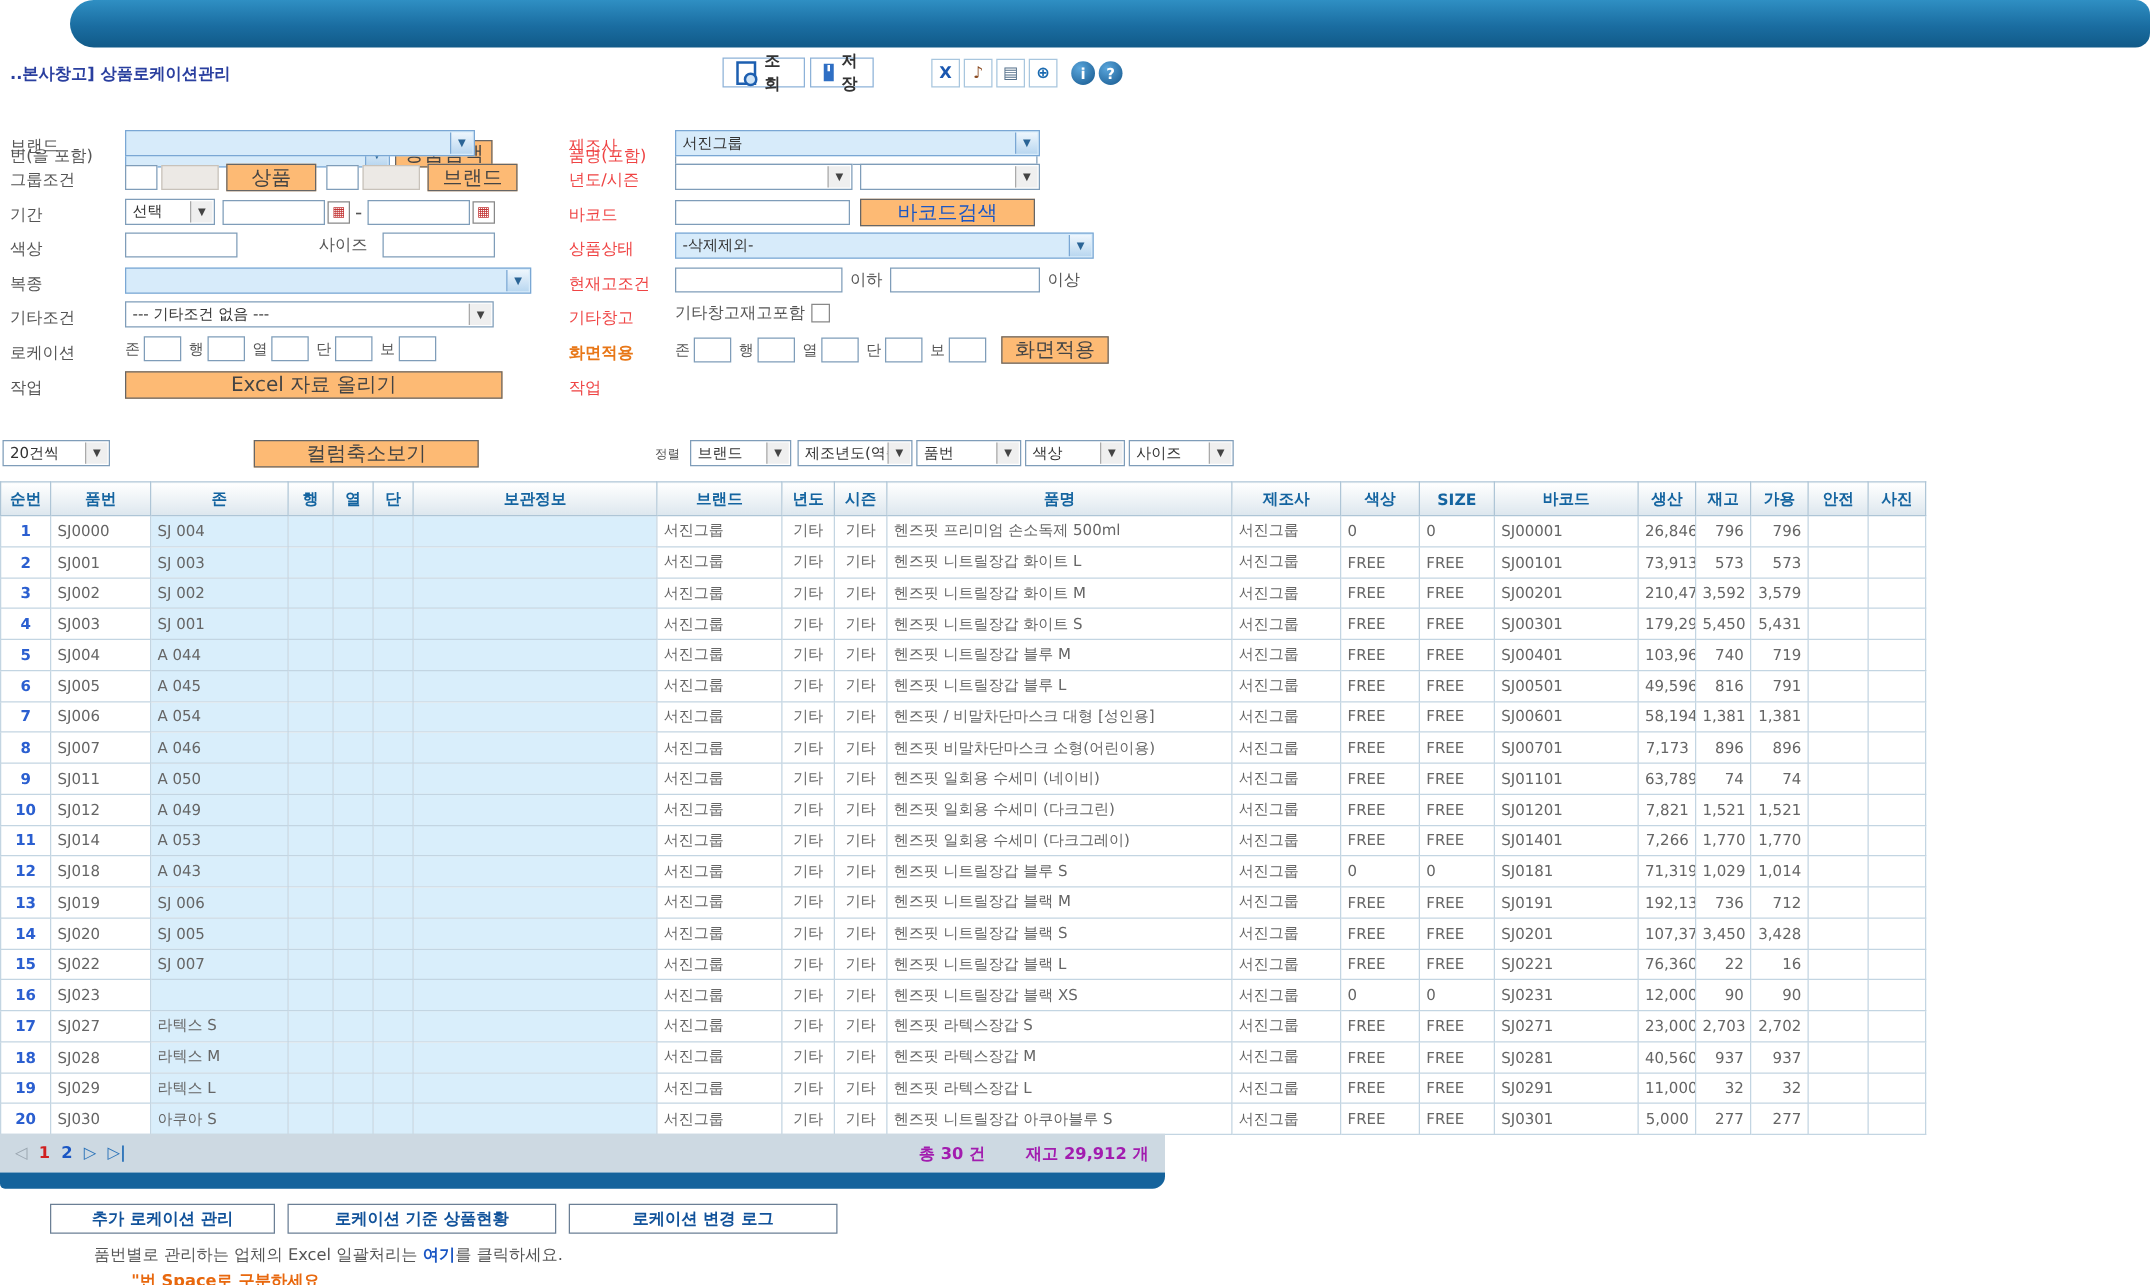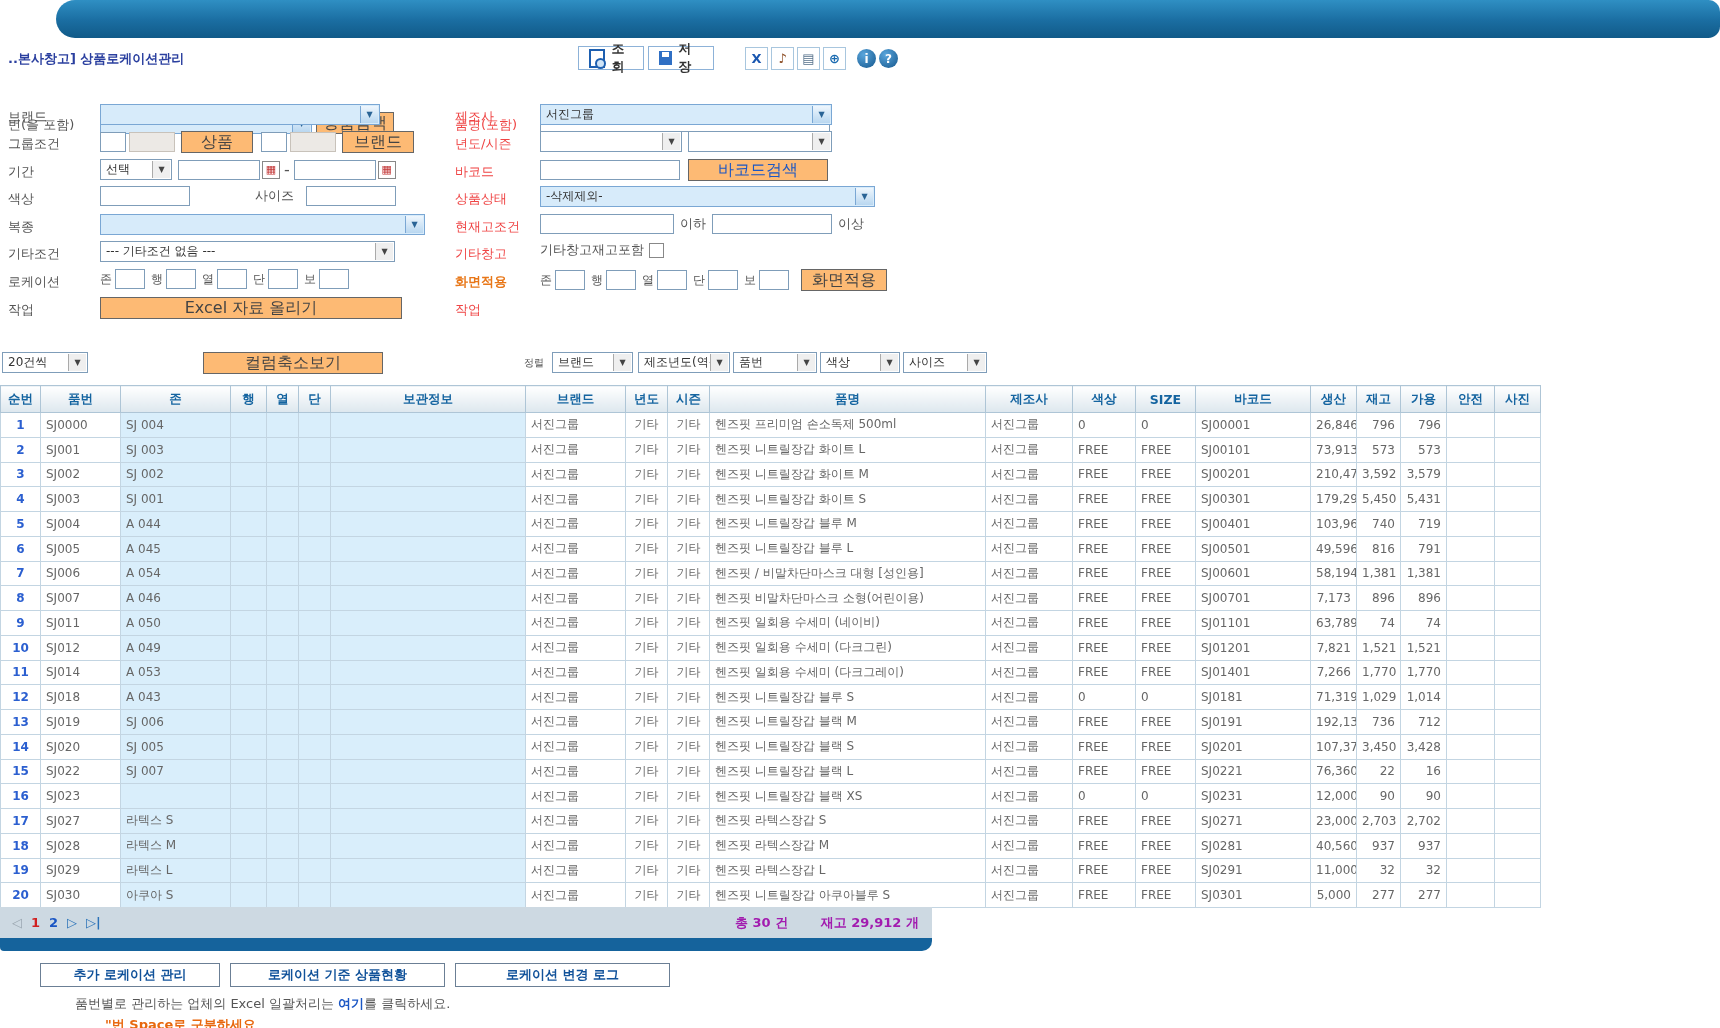--- a/index.html
+++ b/index.html
@@ -84,21 +84,21 @@
 <div class="page">
 
   <div class="banner"></div>
 
   <div class="titlebar">
     <span class="title">..본사창고] 상품로케이션관리</span>
     <div class="tb-btn" style="left:578px;width:66px;">
       <span class="ic-search"></span>
       <span>조회</span>
     </div>
-    <div class="tb-btn" style="left:648px;width:66px;">
+    <div class="tb-btn" style="left:648px;width:51px;">
       <span class="ic-save"></span>
       <span>저장</span>
     </div>
     <div style="position:absolute;left:745px;top:1px;display:flex;gap:3px;align-items:center;">
       <div class="mini" style="color:#1a57b0;">X</div>
       <div class="mini" style="color:#8a4a20;">♪</div>
       <div class="mini" style="color:#55708a;">▤</div>
       <div class="mini" style="color:#1a6ab0;">⊕</div>
       <div class="round" style="margin-left:8px;">i</div>
       <div class="round">?</div>

